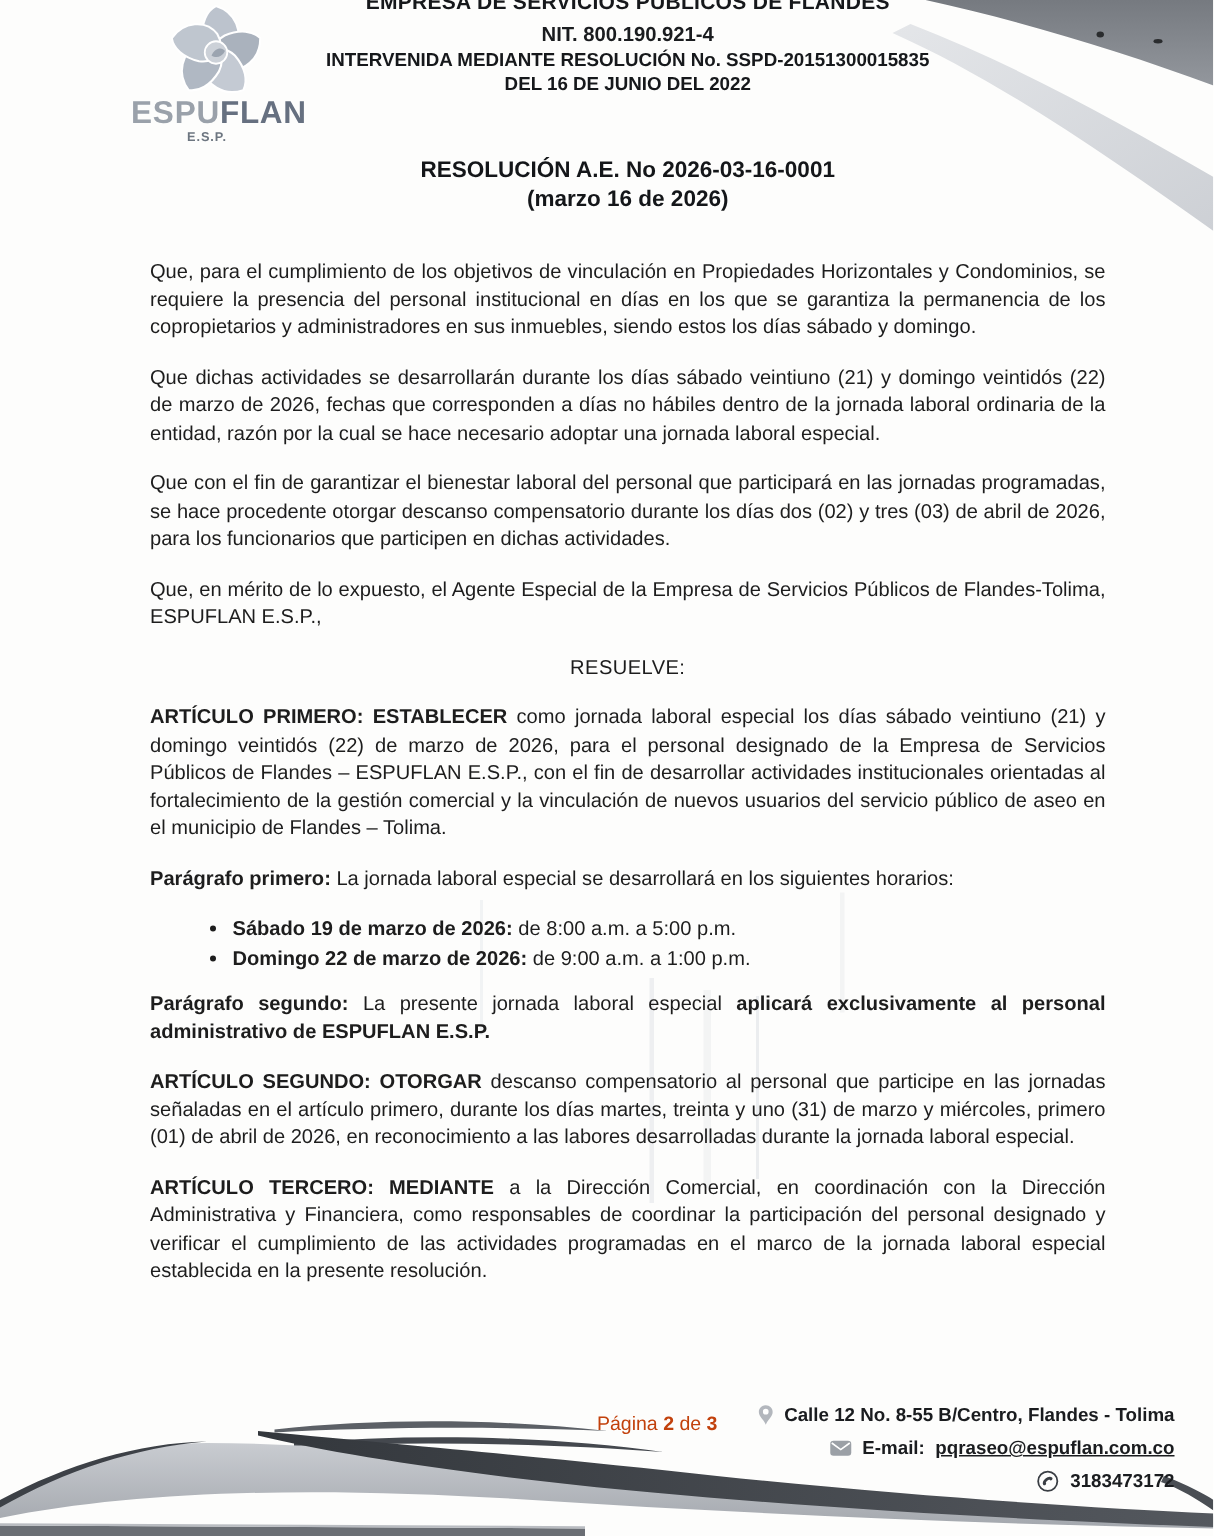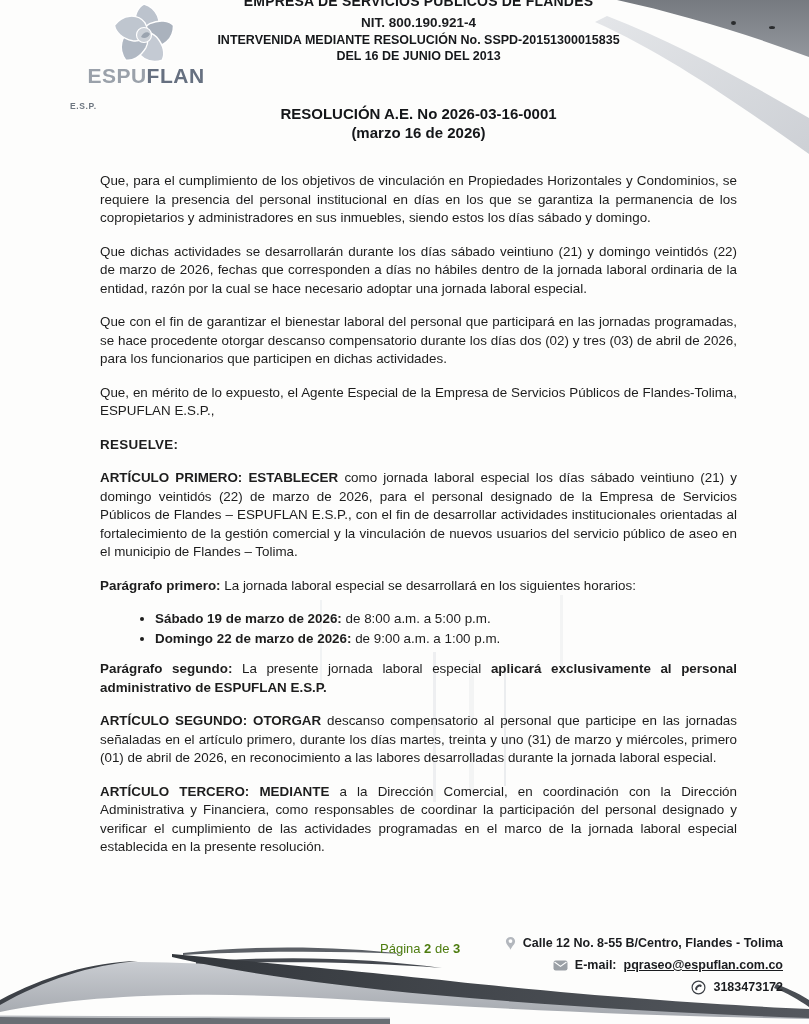--- a/index.html
+++ b/index.html
@@ -8,43 +8,43 @@
     background:#fdfdfc;font-family:"Liberation Sans","DejaVu Sans",sans-serif;
     color:#1d1d1d;
   }
   
   .corner-swoosh{position:absolute;top:0;right:0;z-index:1;}
   .logo{position:absolute;left:70px;top:2px;width:152px;z-index:2;}
   .logo-circle{display:block;margin-left:26px;}
   .logo-word{font-size:21px;font-weight:bold;letter-spacing:.5px;line-height:20px;margin-top:-2px;text-align:center;}
   .logo-word .lt{color:#9aa1aa;font-weight:600;}
   .logo-word .dk{color:#667080;}
-  .logo-esp{font-size:8.5px;font-weight:bold;color:#6d7680;text-align:left;padding-right:16px;margin-top:15px;letter-spacing:.6px;}
+  .logo-esp{font-size:8.5px;font-weight:bold;color:#6d7680;text-align:center;padding-right:16px;margin-top:0;letter-spacing:.6px;}
   .header-lines{position:absolute;left:100px;width:637px;top:-6px;text-align:center;z-index:2;}
   .hl1{font-size:14px;font-weight:bold;line-height:15px;letter-spacing:.2px;color:#16181b;}
   .hl2{font-size:13.5px;font-weight:bold;margin-top:6px;color:#1a1c1f;}
   .hl3{font-size:12.5px;font-weight:bold;margin-top:3px;color:#16181b;}
   .hl4{font-size:12.5px;font-weight:bold;margin-top:2px;color:#16181b;}
   .title-block{position:absolute;left:100px;width:637px;top:104px;text-align:center;font-size:15px;font-weight:bold;line-height:19px;color:#141619;z-index:2;}
   
   .doc-body{
     position:absolute;left:100px;width:637px;top:172px;z-index:2;
     font-size:13.4px;line-height:18.5px;text-align:justify;
   }
   .doc-body p{margin:0 0 15px 0;}
-  .resolve{ text-align:left;font-weight:bold;margin:12px 0 24px 0;letter-spacing:.3px;}
+  .resolve{ text-align:center;font-weight:normal;margin:12px 0 24px 0;letter-spacing:.3px;}
   ul.horarios{margin:0 0 12px 0;padding-left:55px;}
   ul.horarios li{margin:0 0 1px 0;}
   b{font-weight:bold;}
   
   .streak{position:absolute;z-index:1;background:#6c7a94;}
   .penmark{position:absolute;z-index:3;background:#2a2c2e;border-radius:50%;}
   
   .footer-swoosh{position:absolute;left:0;bottom:0;z-index:1;}
-  .page-indicator{position:absolute;left:380px;top:941px;font-size:13px;z-index:3;color:#4d7c0f;}
+  .page-indicator{position:absolute;left:398px;top:941px;font-size:13px;z-index:3;color:#c2410c;}
   .footer-contact{position:absolute;right:26px;top:932px;z-index:3;text-align:center;}
   .fc-row{display:flex;justify-content:flex-end;align-items:center;gap:7px;height:22px;font-size:12.5px;font-weight:bold;color:#1a1c1f;}
   .fc-row .email-link{text-decoration:underline;}
   .icon{display:inline-flex;align-items:center;}
 </style>
 </head>
 <body>
 
 <div class="page">
 
@@ -78,21 +78,21 @@
       </g>
     </svg>
     <div class="logo-word"><span class="lt">ESPU</span><span class="dk">FLAN</span></div>
     <div class="logo-esp">E.S.P.</div>
   </div>
 
   <div class="header-lines">
     <div class="hl1">EMPRESA DE SERVICIOS PUBLICOS DE FLANDES</div>
     <div class="hl2">NIT. 800.190.921-4</div>
     <div class="hl3">INTERVENIDA MEDIANTE RESOLUCIÓN No. SSPD-20151300015835</div>
-    <div class="hl4">DEL 16 DE JUNIO DEL 2013</div>
+    <div class="hl4">DEL 16 DE JUNIO DEL 2022</div>
   </div>
 
   <div class="title-block">
     <div>RESOLUCIÓN A.E. No 2026-03-16-0001</div>
     <div>(marzo 16 de 2026)</div>
   </div>
 
   <div class="doc-body">
     <p>Que, para el cumplimiento de los objetivos de vinculación en Propiedades Horizontales y Condominios, se requiere la presencia del personal institucional en días en los que se garantiza la permanencia de los copropietarios y administradores en sus inmuebles, siendo estos los días sábado y domingo.</p>
     <p>Que dichas actividades se desarrollarán durante los días sábado veintiuno (21) y domingo veintidós (22) de marzo de 2026, fechas que corresponden a días no hábiles dentro de la jornada laboral ordinaria de la entidad, razón por la cual se hace necesario adoptar una jornada laboral especial.</p>

